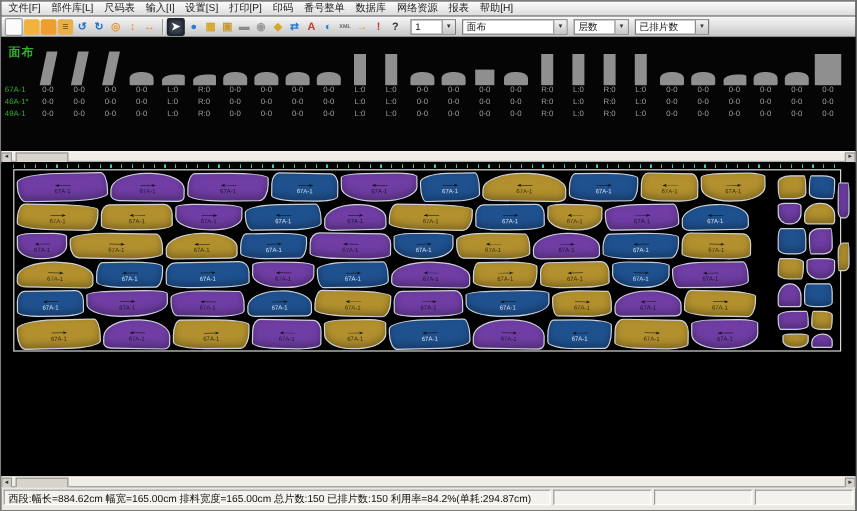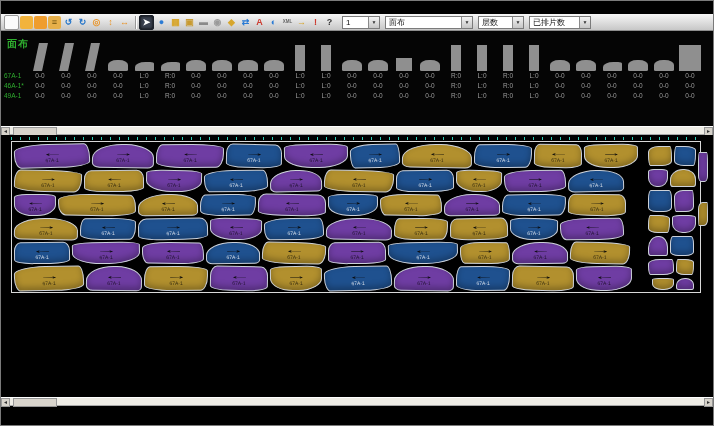--- a/index.html
+++ b/index.html
@@ -72,20 +72,34 @@
   .cell{height:13px;border:1px solid;border-color:#9a9a9a #ffffff #ffffff #9a9a9a;
     background:#f4f2ec;font-size:8.5px;line-height:12px;padding:0 3px;color:#111;
     white-space:nowrap;overflow:hidden;box-sizing:border-box;}
   .cell.main{flex:1;}
   .cell.aux{width:82px;flex:none;}
 </style>
 </head>
 <body>
 
 <div id="app">
+  <div class="menubar" id="menubar">
+      <span class="menu-item">文件[F]</span>
+      <span class="menu-item">部件库[L]</span>
+      <span class="menu-item">尺码表</span>
+      <span class="menu-item">输入[I]</span>
+      <span class="menu-item">设置[S]</span>
+      <span class="menu-item">打印[P]</span>
+      <span class="menu-item">印码</span>
+      <span class="menu-item">番号整单</span>
+      <span class="menu-item">数据库</span>
+      <span class="menu-item">网络资源</span>
+      <span class="menu-item">报表</span>
+      <span class="menu-item">帮助[H]</span>
+    </div>
   <div class="toolbar" id="toolbar">
       <div class="tb-icon" style="background: rgb(251, 251, 251); border: 1px solid rgb(154, 154, 154);"></div>
       <div class="tb-icon" style="background: rgb(242, 179, 60);"></div>
       <div class="tb-icon" style="background: rgb(239, 157, 46);"></div>
       <div class="tb-icon" style="background: rgb(231, 176, 74); color: rgb(107, 79, 10);">≡</div>
       <div class="tb-icon" style="color: rgb(31, 114, 200);">↺</div>
       <div class="tb-icon" style="color: rgb(31, 114, 200);">↻</div>
       <div class="tb-icon" style="color: rgb(232, 149, 43);">◎</div>
       <div class="tb-icon" style="color: rgb(232, 149, 43);">↕</div>
       <div class="tb-icon" style="color: rgb(232, 149, 43);">↔</div>
@@ -608,13 +622,19 @@
         <div class="piece" style="left: 686px; top: 60px; width: 10px; height: 24px; background: rgb(178, 144, 46); border-radius: 45% 8% 40% 10% / 30% 60% 25% 55%;"></div>
       </div>
   </div>
 
   <div class="scroll" id="sb2" style="top:396px">
       <div class="sb-btn" style="left: 0px;">◄</div>
       <div class="sb-thumb"></div>
       <div class="sb-btn" style="right: 0px;">►</div>
     </div>
 
+  <div class="status">
+    <div class="cell main">西段:幅长=884.62cm 幅宽=165.00cm 排料宽度=165.00cm 总片数:150 已排片数:150 利用率=84.2%(单耗:294.87cm)</div>
+    <div class="cell aux"></div>
+    <div class="cell aux"></div>
+    <div class="cell aux"></div>
+  </div>
 </div>
 
 </body></html>

